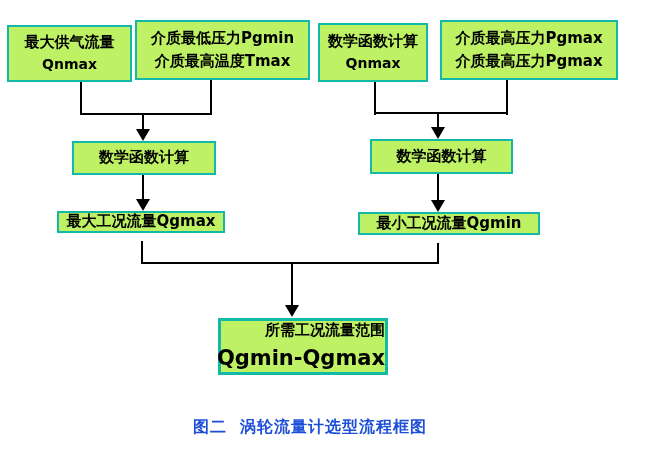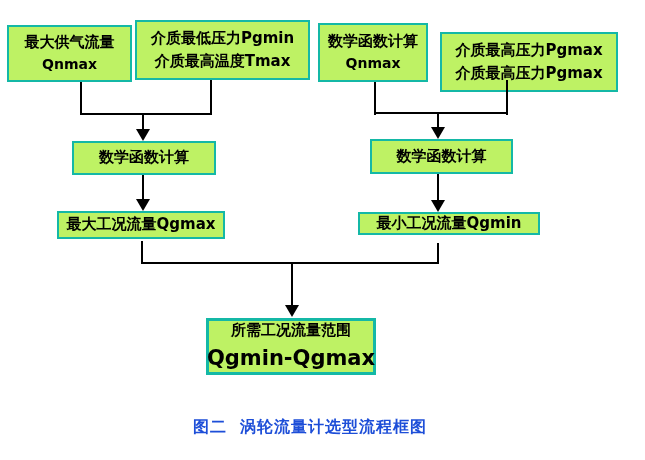--- a/index.html
+++ b/index.html
@@ -63,21 +63,21 @@
   <div class="box" style="left:135px; top:20px; width:175px; height:60px;text-align:right;">
     <div class="t">介质最低压力Pgmin</div>
     <div class="t">介质最高温度Tmax</div>
   </div>
 
   <div class="box" style="left:318px; top:23px; width:110px; height:59px;">
     <div class="t">数学函数计算</div>
     <div class="t latin">Qnmax</div>
   </div>
 
-  <div class="box" style="left:440px; top:20px; width:178px; height:60px;margin-top:12px;">
+  <div class="box" style="left:440px; top:20px; width:178px; height:60px;">
     <div class="t">介质最高压力Pgmax</div>
     <div class="t">介质最高压力Pgmax</div>
   </div>
 
   <div class="vline" style="left:80px; top:82px; height:33px;"></div>
   <div class="vline" style="left:210px; top:80px; height:35px;"></div>
   <div class="hline" style="left:80px; top:113px; width:132px;"></div>
   <div class="vline" style="left:142px; top:113px; height:20px;"></div>
   <div class="arrowhead" style="left:136px; top:129px;"></div>
 
@@ -94,34 +94,34 @@
   <div class="box" style="left:370px; top:139px; width:143px; height:35px;">
     <div class="t">数学函数计算</div>
   </div>
 
   <div class="vline" style="left:142px; top:175px; height:26px;"></div>
   <div class="arrowhead" style="left:136px; top:199px;"></div>
 
   <div class="vline" style="left:437px; top:174px; height:28px;"></div>
   <div class="arrowhead" style="left:431px; top:200px;"></div>
 
-  <div class="box" style="left:57px; top:211px; width:168px; height:28px;">
+  <div class="box" style="left:57px; top:211px; width:168px; height:22px;">
     <div class="t">最大工况流量Qgmax</div>
   </div>
 
   <div class="box" style="left:358px; top:212px; width:182px; height:23px;">
     <div class="t">最小工况流量Qgmin</div>
   </div>
 
   <div class="vline" style="left:141px; top:241px; height:23px;"></div>
   <div class="vline" style="left:437px; top:243px; height:21px;"></div>
   <div class="hline" style="left:141px; top:262px; width:298px;"></div>
   <div class="vline" style="left:291px; top:262px; height:45px;"></div>
   <div class="arrowhead" style="left:285px; top:305px;"></div>
 
-  <div class="box thick" style="left:206px; top:318px; width:170px; height:57px;">
+  <div class="box thick" style="left:218px; top:318px; width:170px; height:57px;align-items:flex-end;">
     <div class="t">所需工况流量范围</div>
     <div class="t" style="font-size:21px;">Qgmin-Qgmax</div>
   </div>
 
   <div class="caption">图二  涡轮流量计选型流程框图</div>
 
 </div>
 
 </body></html>

